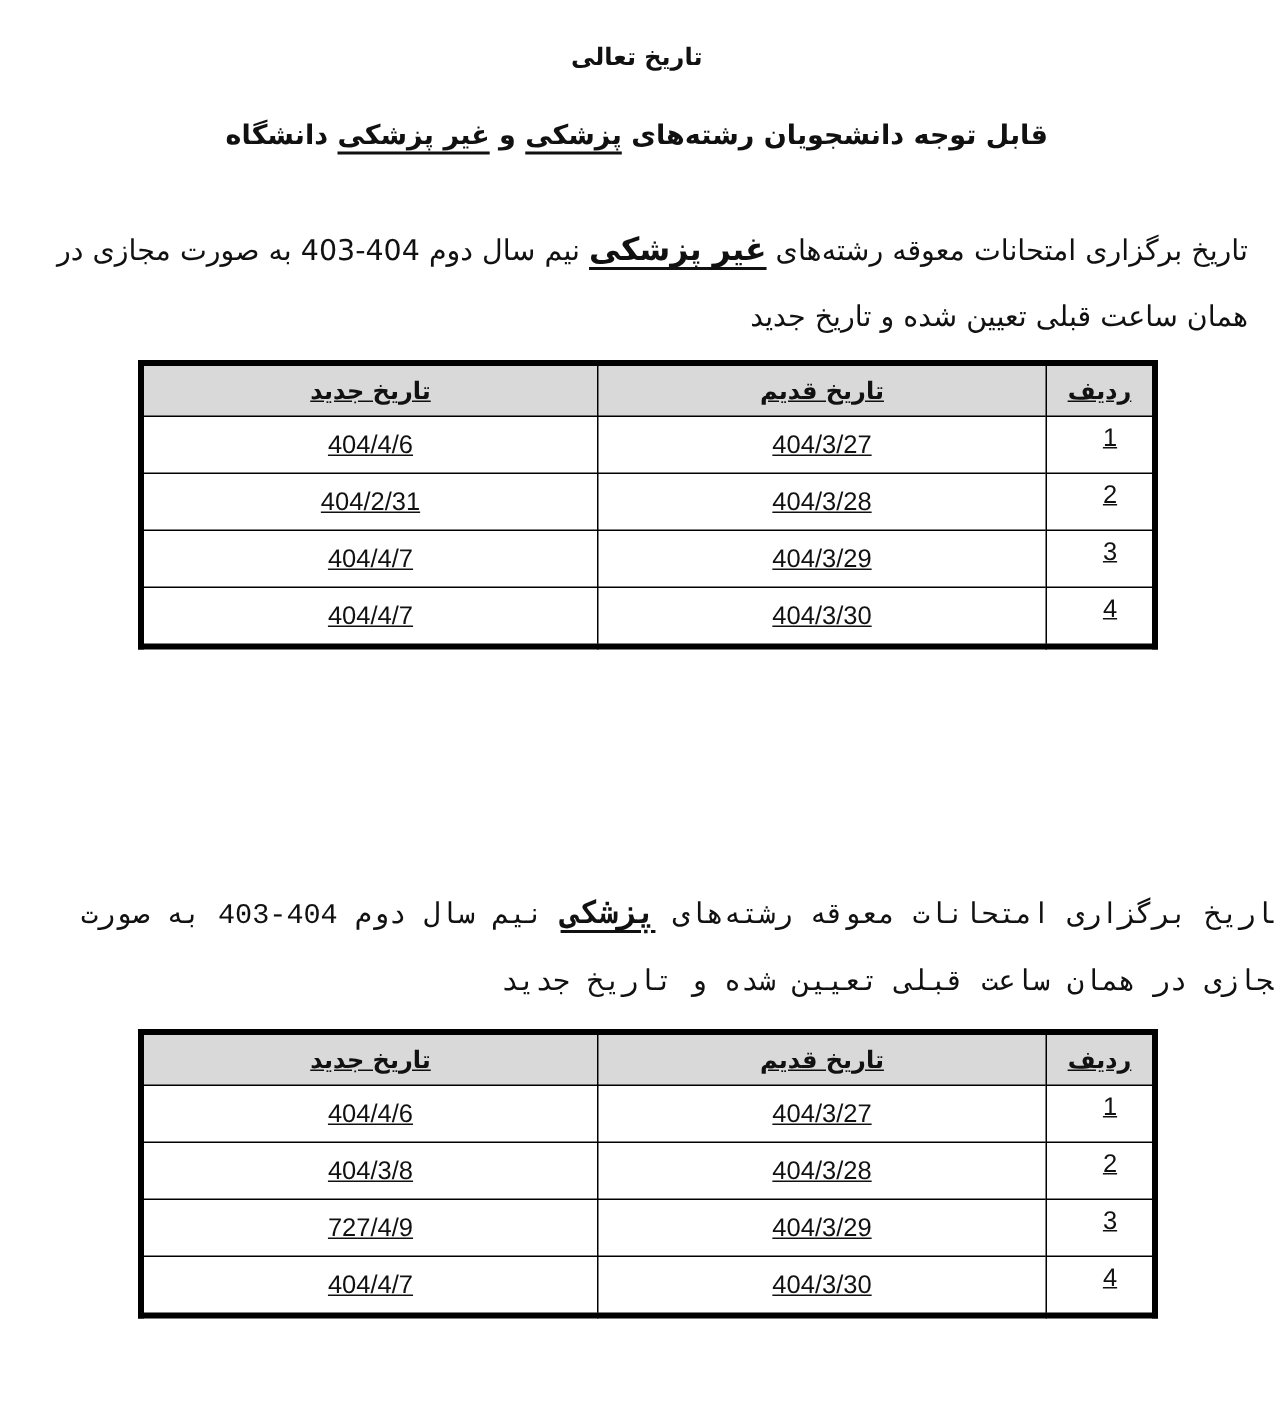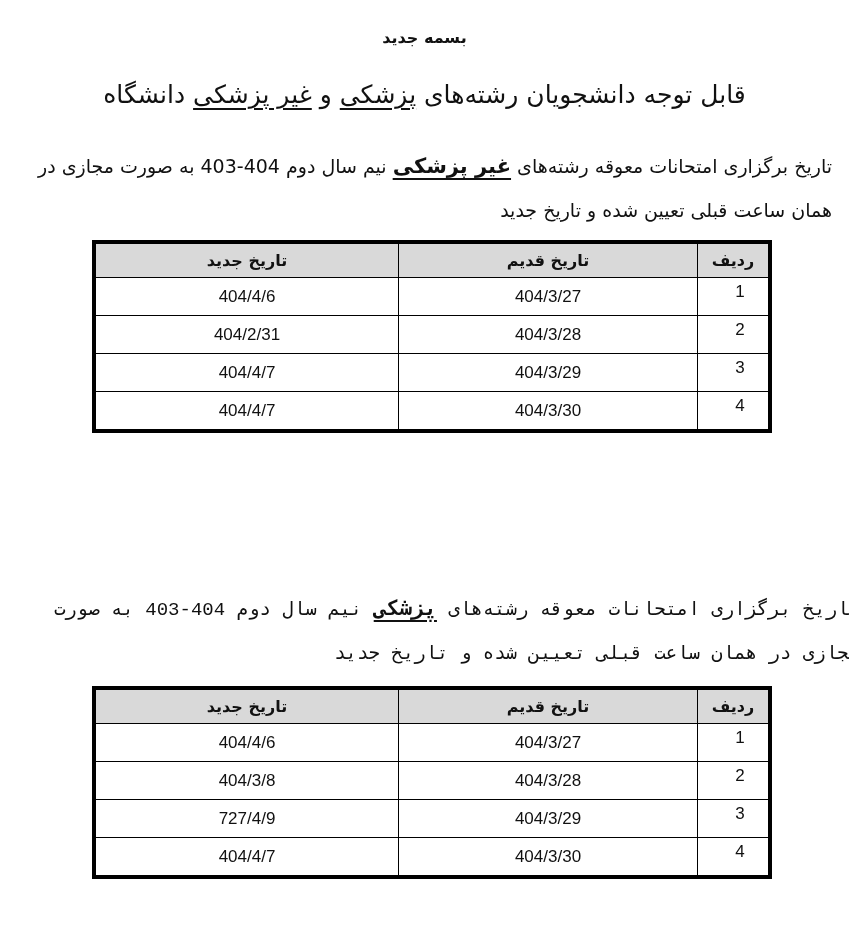--- a/index.html
+++ b/index.html
@@ -1,36 +1,36 @@
 <!DOCTYPE html>
 <html><head>
 <meta charset="utf-8">
 <style>
   html,body{margin:0;padding:0;background:#fff;}
   body{width:849px;height:937px;position:relative;overflow:hidden;font-family:"DejaVu Sans",sans-serif;color:#111;}
   .bism{position:absolute;top:28px;left:0;width:849px;text-align:center;font-weight:bold;font-size:16px;direction:rtl;}
-  .title{position:absolute;top:80px;left:0;width:849px;text-align:center;font-weight:normal;font-size:25px;direction:rtl;}
+  .title{position:absolute;top:80px;left:0;width:849px;text-align:center;font-weight:bold;font-size:18px;direction:rtl;}
   .title u{text-decoration:underline;text-decoration-thickness:2px;text-underline-offset:5px;}
   .para{position:absolute;left:20px;width:812px;text-align:right;direction:rtl;font-size:19px;line-height:44px;}
   .para b{font-weight:bold;text-decoration:underline;text-decoration-thickness:2px;text-underline-offset:5px;font-size:21px;}
   .p1{top:144px;}
   .p2{top:588px;left:28px;width:832px;font-family:Liberation Mono, monospace;}
   table.t{position:absolute;left:92px;width:680px;border-collapse:collapse;border:4px solid #000;direction:rtl;font-size:17px;}
-  table.t td,table.t th{border:1px solid #000;height:33px;padding:0;text-align:center;font-family:"Liberation Sans",sans-serif;}
+  table.t td,table.t th{border:1px solid #000;height:33px;padding:0;text-align:center;font-family:"Liberation Sans",sans-serif;text-decoration:underline;}
   table.t th{background:#d9d9d9;font-weight:bold;font-family:"DejaVu Sans",sans-serif;font-size:16px;}
   table.t th.rad,table.t td.rad{width:56px;}
   table.t td.rad{vertical-align:top;padding-top:4px;padding-left:14px;text-align:center;}
   table.t td.old{width:298px;text-align:center;}
   .t1{top:240px;}
   .t2{top:686px;}
 </style>
 </head>
 <body>
 
-<div class="bism">بسمه جدید</div>
+<div class="bism">تاریخ تعالی</div>
 
 <div class="title"><span>قابل توجه دانشجویان  رشته‌های </span><u>پزشکی</u><span> و </span><u>غیر پزشکی</u><span> دانشگاه</span></div>
 
 <div class="para p1"><span>تاریخ برگزاری امتحانات معوقه رشته‌های </span><b>غیر پزشکی</b><span> نیم سال دوم 404-403 به صورت مجازی در همان ساعت قبلی تعیین شده و تاریخ جدید</span></div>
 
 <table class="t t1">
   <tbody>
       <tr>
     <th class="rad">ردیف</th>
     <th class="old">تاریخ قدیم</th>

